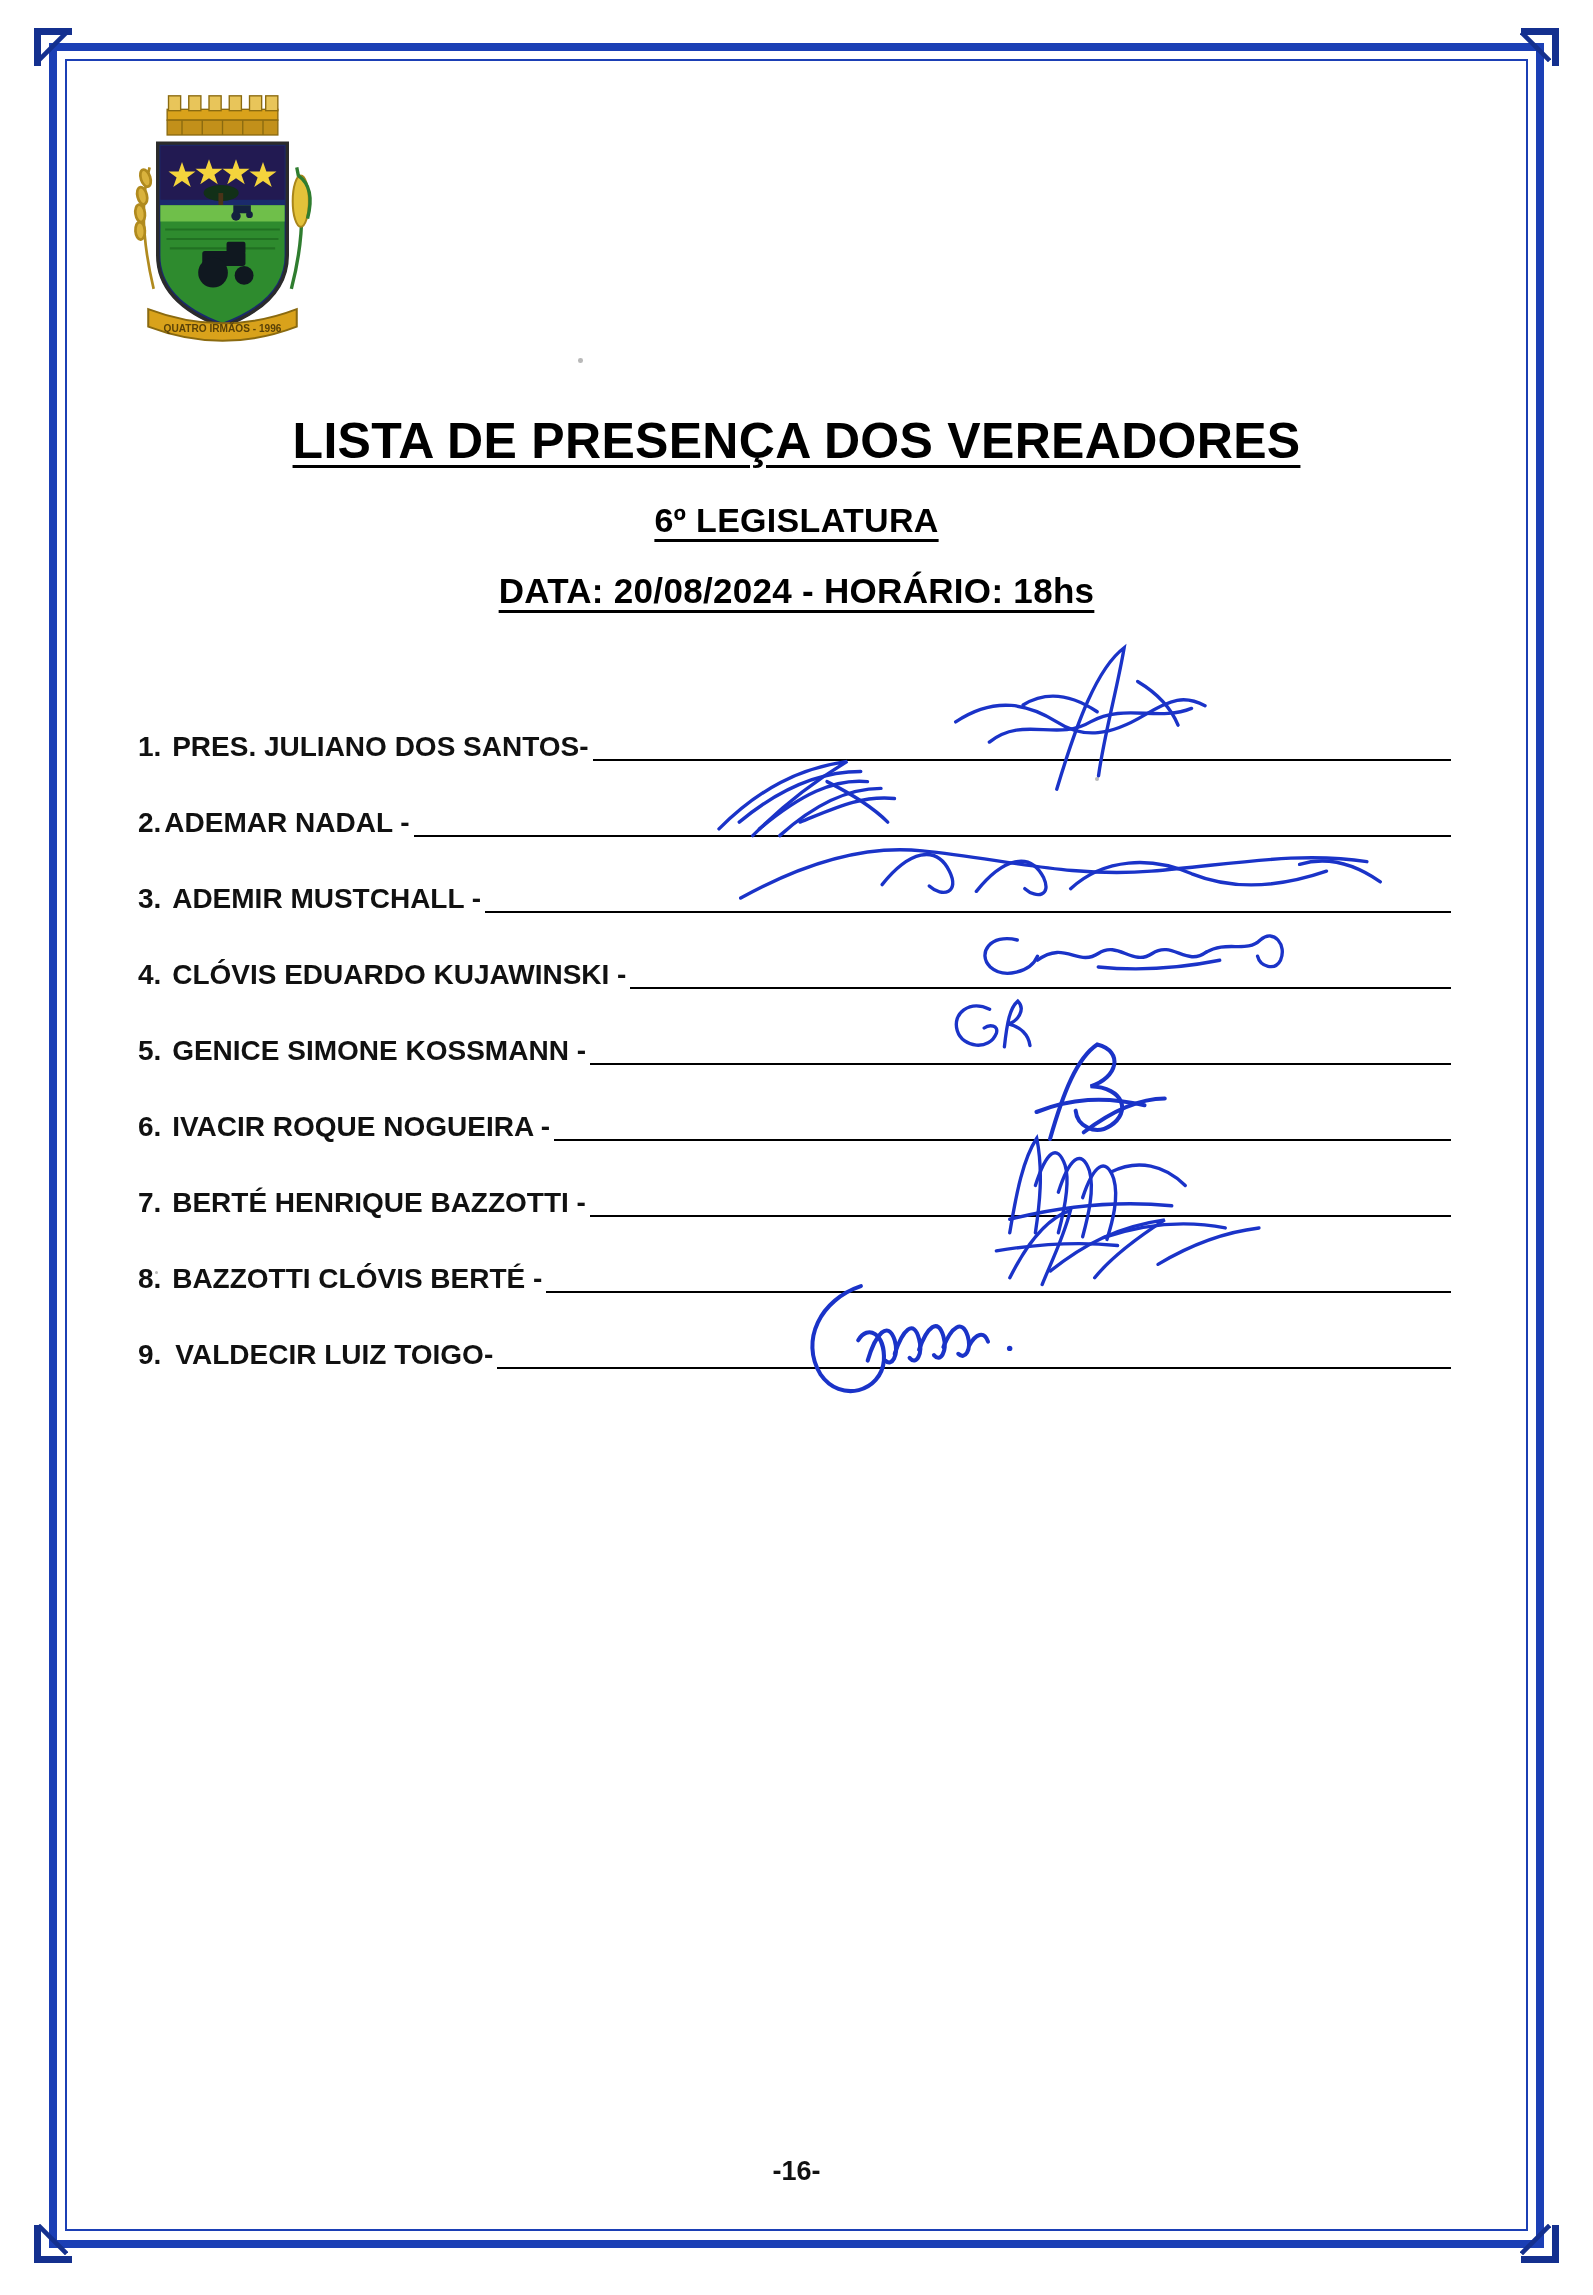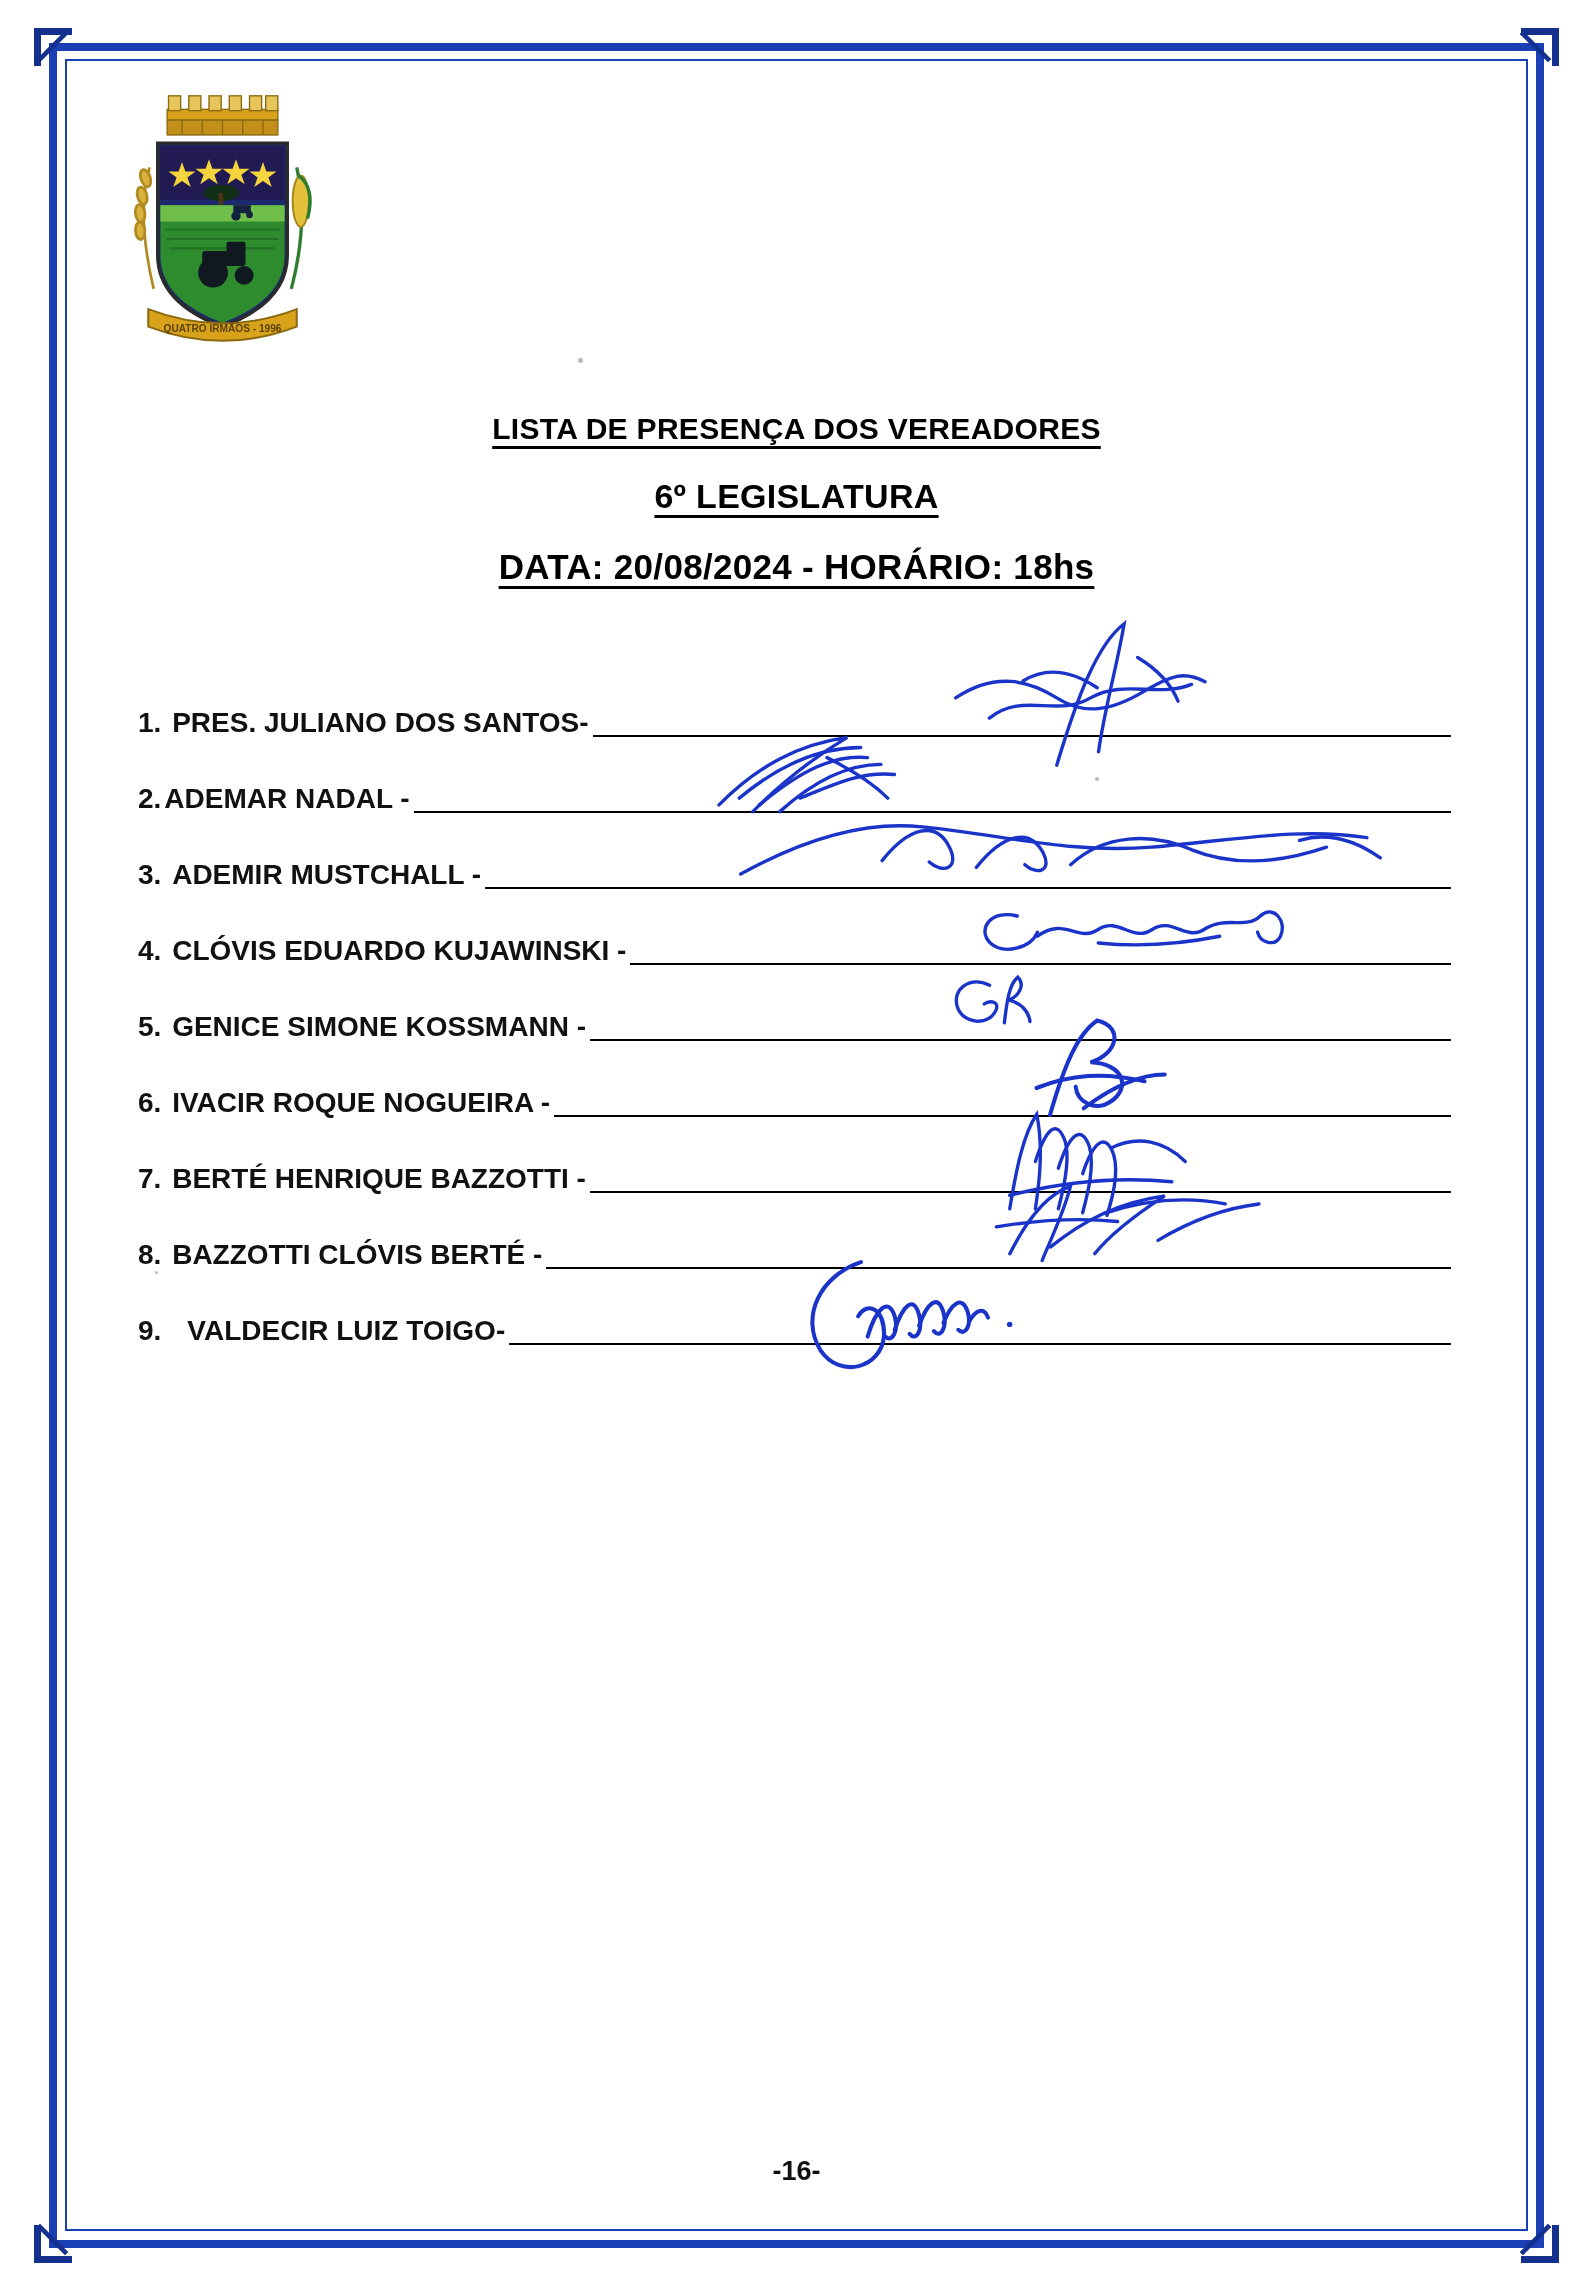--- a/index.html
+++ b/index.html
@@ -91,21 +91,21 @@
   .title-line {
     font-weight: bold;
     color: #000000;
     letter-spacing: 0.3px;
     margin: 0 auto 31px auto;
     display: inline-block;
     text-decoration: underline;
     text-underline-offset: 6.8px;
     text-decoration-thickness: 2.7px;
   }
-  .t1 { font-size: 30px; }
+  .t1 { font-size: 50px; }
   .t2 { font-size: 35px; }
   .t3 { font-size: 34px; }
   .t4 { font-size: 35px; }
   .title-row { display: block; }
 
   .list {
     margin-top: 50px;
     padding: 0 41px 0 37px;
   }
   .row {
@@ -379,21 +379,21 @@
             <path d="M40 80 C100 70 160 66 220 72"></path>
             <path d="M120 110 C170 70 220 44 290 34 C250 60 210 90 186 120"></path>
             <path d="M200 60 C260 40 320 34 380 46"></path>
             <path d="M280 100 C330 70 380 52 430 46"></path>
           </g>
         </svg>
       </div>
 
       <div class="row">
         <span class="row-label">9.</span>
-        <span class="row-label" style="margin-left:26px;">VALDECIR LUIZ TOIGO-</span>
+        <span class="row-label" style="margin-left:14px;">VALDECIR LUIZ TOIGO-</span>
         <span class="row-line"></span>
         <svg class="sig" style="left:635px;top:-41px;width:284px;height:149px;" viewBox="0 0 420 220">
           <g fill="none" stroke="#1a33c8" stroke-width="6" stroke-linecap="round">
             <path d="M130 40 C70 60 40 120 70 170 C100 214 160 196 164 150 C166 110 140 96 126 120"></path>
             <path d="M140 150 C152 110 170 90 180 120 C186 142 176 160 166 150"></path>
             <path d="M180 140 C192 104 208 88 216 118 C222 140 212 158 202 146"></path>
             <path d="M216 134 C228 100 244 86 252 114 C258 136 248 154 238 142"></path>
             <path d="M252 130 C264 100 280 88 288 114 C294 134 284 150 274 140"></path>
             <path d="M290 128 C300 110 312 106 318 122"></path>
           </g>

